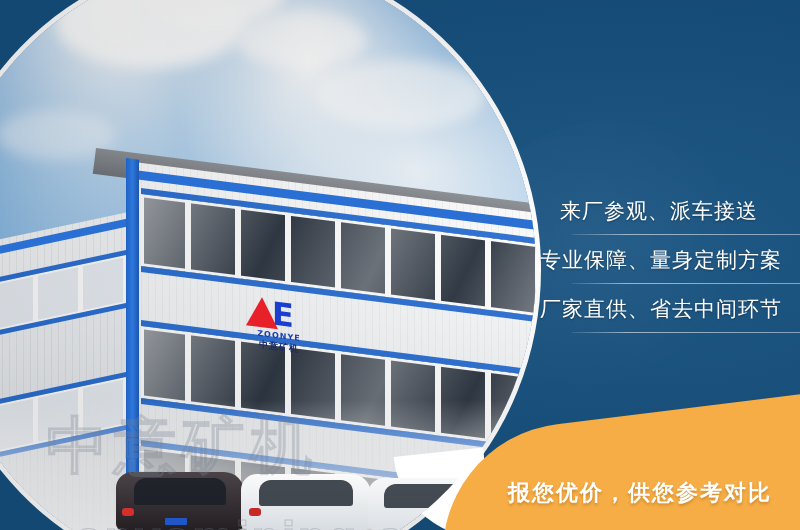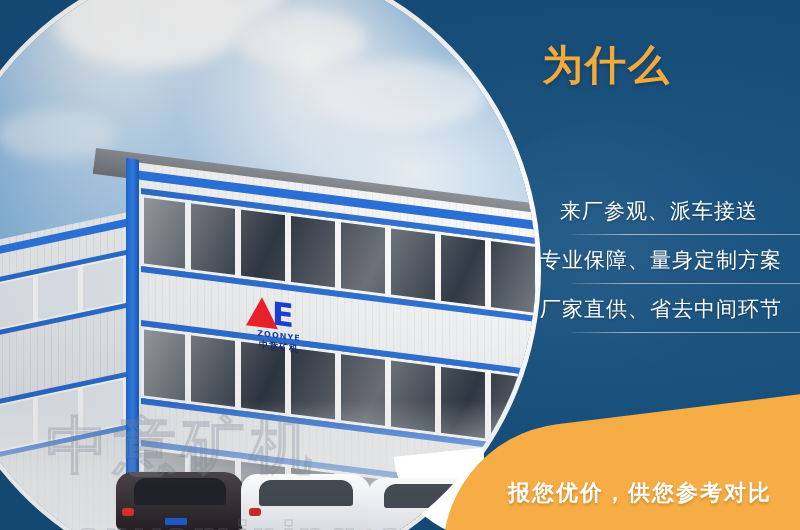--- a/index.html
+++ b/index.html
@@ -300,21 +300,20 @@
       <div class="wm-cn">中意矿机</div>
       <div class="wm">zoonyemining.com</div>
     </div>
   </div>
 
   <div class="bg-vignette"></div>
 
   <div class="panel">
 
     <div class="headline">
-      <span>为什么</span>
     </div>
 
     <div class="bullets">
       <div class="bullet first">
         <div class="txt">来厂参观、派车接送</div>
         <div class="rule"></div>
       </div>
       <div class="bullet">
         <div class="txt">专业保障、量身定制方案</div>
         <div class="rule"></div>

